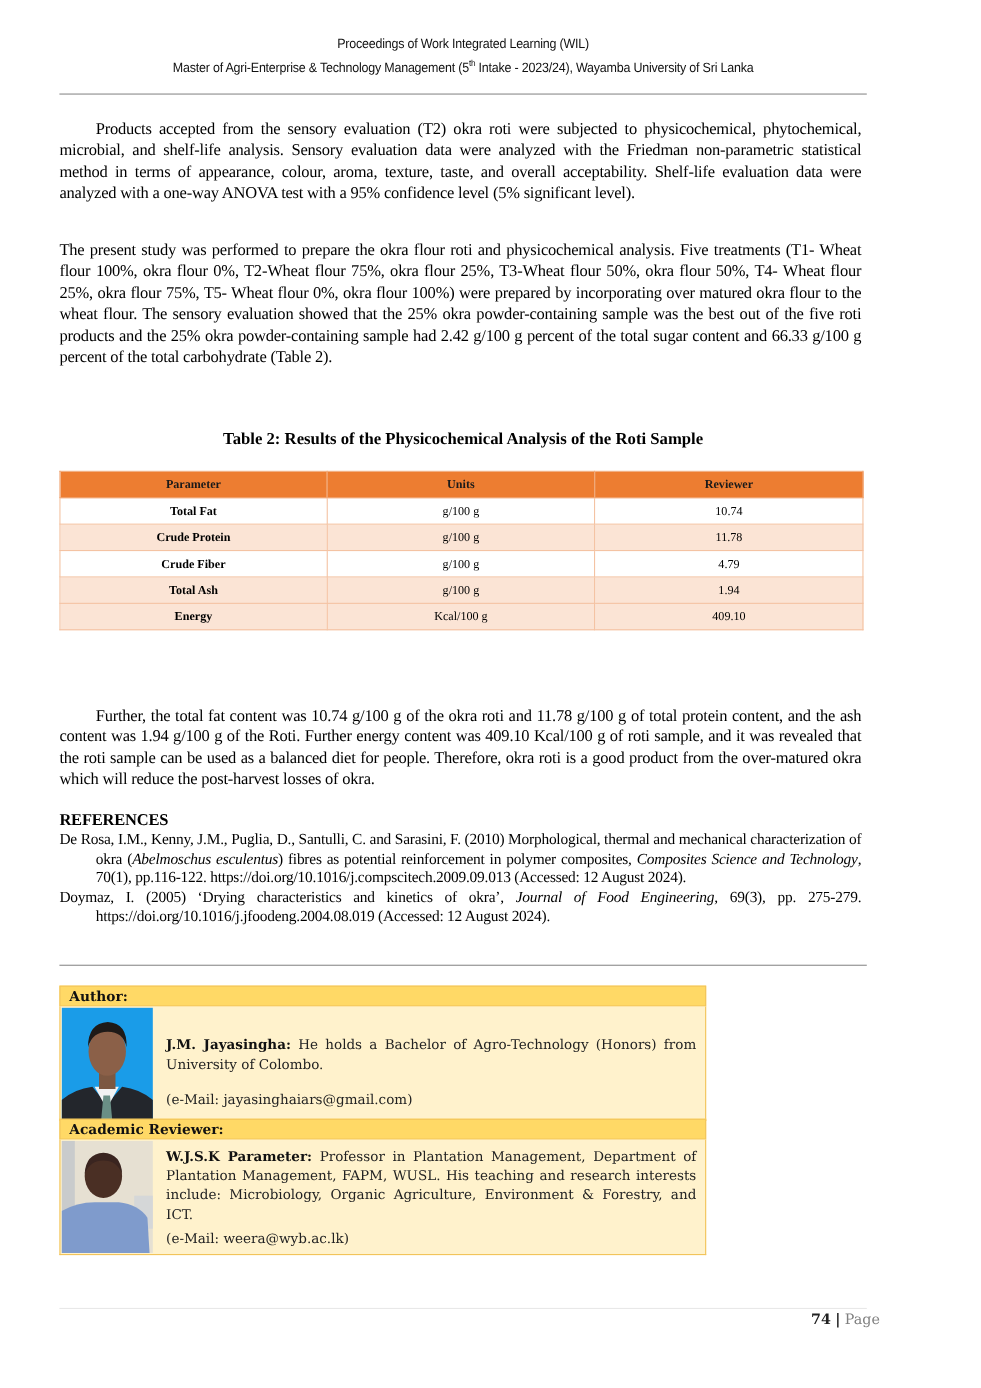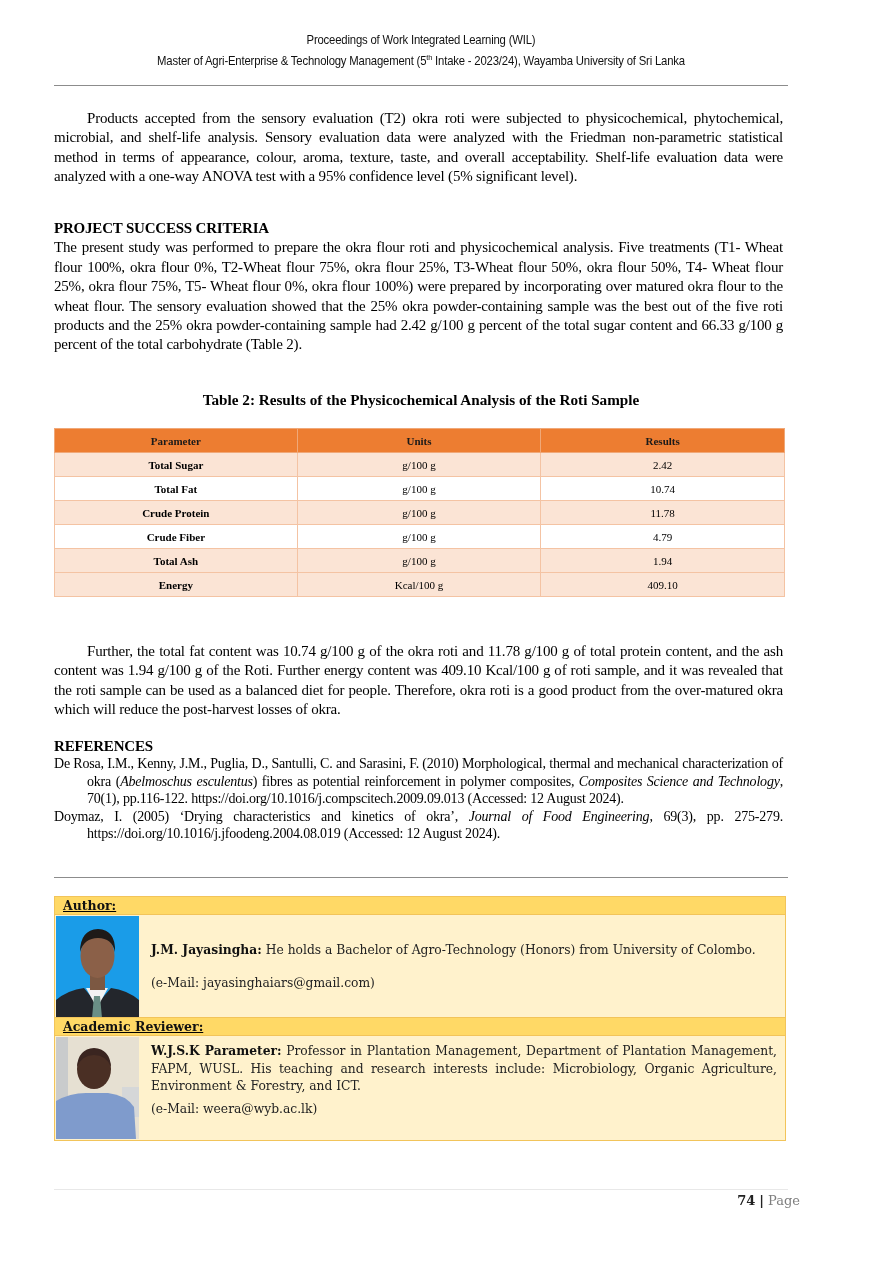--- a/index.html
+++ b/index.html
@@ -30,21 +30,21 @@
   table.res col.c1 { width: 243px; } table.res col.c2 { width: 244px; } table.res col.c3 { width: 244px; }
 
   .refs { position: absolute; left: 54px; top: 737px; width: 729px; font-family: "Liberation Serif", serif;
     font-size: 14px; line-height: 17.5px; letter-spacing: -0.2px; }
   .refs .heading { font-size: 15px; line-height: 18px; }
   .ref { padding-left: 33px; text-indent: -33px; text-align: justify; }
   .ref i { font-style: italic; }
 
   .foot-rule { position: absolute; left: 54px; top: 877px; width: 734px; border-top: 1.6px solid #8c8c8c; }
 
-  .bio-box { position: absolute; left: 54px; width: 732px; font-family: "DejaVu Serif", serif; text-decoration: underline; }
+  .bio-box { position: absolute; left: 54px; width: 588px; font-family: "DejaVu Serif", serif; }
   .bio-head { background: #ffd966; border: 1px solid #f2c45a; height: 17px; font-size: 12.5px; font-weight: bold;
     padding-left: 8px; line-height: 17px; color: #111; }
   .bio-row { background: #fff2cc; border: 1px solid #f2c45a; border-top: none; position: relative; }
   .photo { position: absolute; left: 1px; top: 1px; width: 83px; }
   .bio-text { position: absolute; left: 96px; right: 8px; font-size: 12.3px; line-height: 17.5px; color: #222; text-align: justify; }
   .bio-text b { color: #111; }
 
   .page-rule { position: absolute; left: 54px; top: 1189px; width: 734px; border-top: 1px solid #e8e8e8; }
   .page-num { position: absolute; right: 108px; top: 1193px; font-family: "DejaVu Serif", serif; font-size: 13px; }
   .page-num .num { font-weight: bold; color: #222; }
@@ -58,45 +58,39 @@
 
   <div class="header">
     <div>Proceedings of Work Integrated Learning (WIL)</div>
     <div><span>Master of Agri-Enterprise &amp; Technology Management (5</span><sup>th</sup><span> Intake - 2023/24), Wayamba University of Sri Lanka</span></div>
   </div>
   <div class="header-rule"></div>
 
   <div class="body p-indent" style="top:109px;">Products accepted from the sensory evaluation (T2) okra roti were subjected to physicochemical, phytochemical, microbial, and shelf-life analysis. Sensory evaluation data were analyzed with the Friedman non-parametric statistical method in terms of appearance, colour, aroma, texture, taste, and overall acceptability. Shelf-life evaluation data were analyzed with a one-way ANOVA test with a 95% confidence level (5% significant level).</div>
 
   <div class="body" style="top:219px;">
-    <div class="heading">PROJECT SUCCESS CRITERIA</div>
     <div>The present study was performed to prepare the okra flour roti and physicochemical analysis. Five treatments (T1- Wheat flour 100%, okra flour 0%, T2-Wheat flour 75%, okra flour 25%, T3-Wheat flour 50%, okra flour 50%, T4- Wheat flour 25%, okra flour 75%, T5- Wheat flour 0%, okra flour 100%) were prepared by incorporating over matured okra flour to the wheat flour. The sensory evaluation showed that the 25% okra powder-containing sample was the best out of the five roti products and the 25% okra powder-containing sample had 2.42 g/100 g percent of the total sugar content and 66.33 g/100 g percent of the total carbohydrate (Table 2).</div>
   </div>
 
   <div class="table-caption">Table 2: Results of the Physicochemical Analysis of the Roti Sample</div>
 
   <table class="res">
     <colgroup>
         <col class="c1">
         <col class="c2">
         <col class="c3">
       </colgroup>
     <thead>
       <tr>
         <th>Parameter</th>
         <th>Units</th>
-        <th>Results</th>
+        <th>Reviewer</th>
       </tr>
     </thead>
     <tbody>
-      <tr class="odd">
-        <td class="param">Total Sugar</td>
-        <td>g/100 g</td>
-        <td>2.42</td>
-      </tr>
       <tr class="even">
         <td class="param">Total Fat</td>
         <td>g/100 g</td>
         <td>10.74</td>
       </tr>
       <tr class="odd">
         <td class="param">Crude Protein</td>
         <td>g/100 g</td>
         <td>11.78</td>
       </tr>

